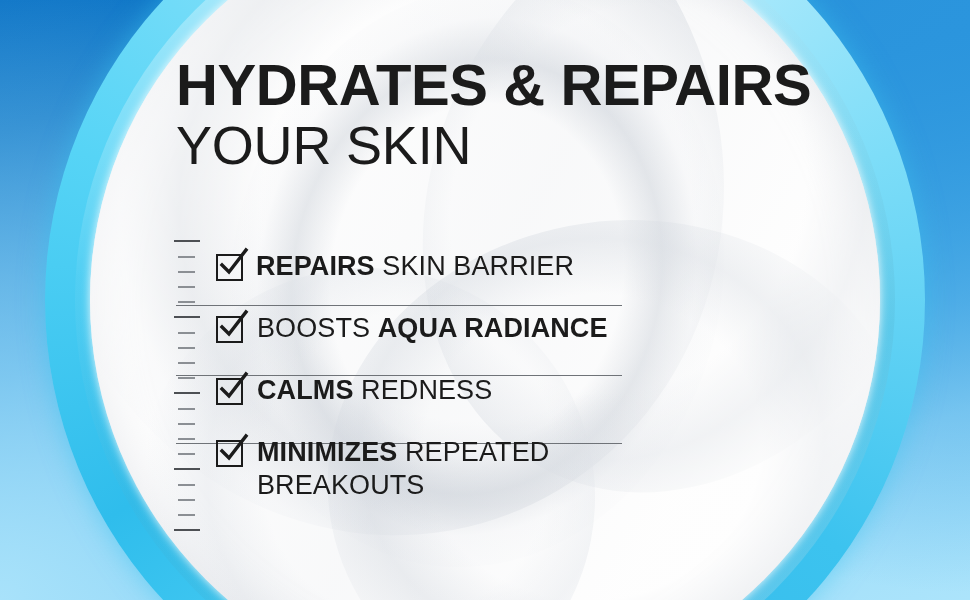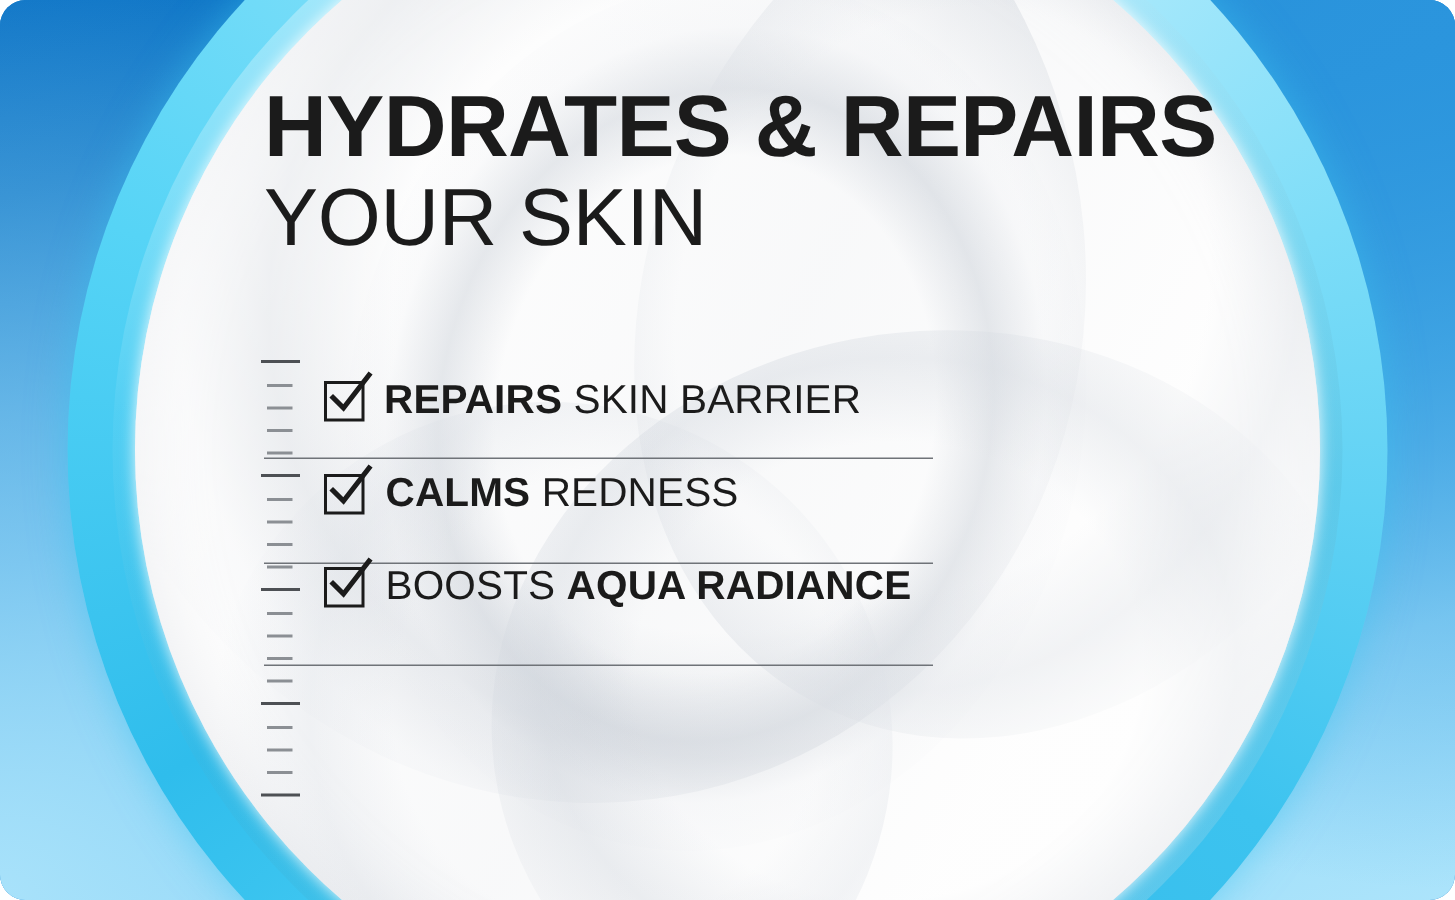--- a/index.html
+++ b/index.html
@@ -9,21 +9,20 @@
     background: #ffffff;
   }
 
   .stage {
     position: relative;
     width: 970px;
     height: 600px;
     overflow: hidden;
     font-family: "Liberation Sans", sans-serif;
     background: #1279c8;
-    border-radius: 17px;
   }
 
   
   .backdrop {
     position: absolute;
     inset: 0;
     background:
       linear-gradient(160deg,
         #0d74c6 0%,
         #1279c8 14%,
@@ -349,34 +348,42 @@
 
       <div class="check-row r1">
         <span class="checkbox">
           <svg viewBox="0 0 36 36" aria-hidden="true">
             <polyline points="7,18 14,25 31,3" fill="none" stroke="#1b1b1b" stroke-width="3.4" stroke-linecap="square" stroke-linejoin="miter"></polyline>
           </svg>
         </span>
         <span class="check-label"><span class="b">REPAIRS</span><span> SKIN BARRIER</span></span>
       </div>
 
+      <div class="check-row r2">
+        <span class="checkbox">
+          <svg viewBox="0 0 36 36" aria-hidden="true">
+            <polyline points="7,18 14,25 31,3" fill="none" stroke="#1b1b1b" stroke-width="3.4" stroke-linecap="square" stroke-linejoin="miter"></polyline>
+          </svg>
+        </span>
+        <span class="check-label"><span>BOOSTS </span><span class="b">AQUA RADIANCE</span></span>
+      </div>
+
       <div class="check-row r3">
         <span class="checkbox">
           <svg viewBox="0 0 36 36" aria-hidden="true">
             <polyline points="7,18 14,25 31,3" fill="none" stroke="#1b1b1b" stroke-width="3.4" stroke-linecap="square" stroke-linejoin="miter"></polyline>
           </svg>
         </span>
         <span class="check-label"><span class="b">CALMS</span><span> REDNESS</span></span>
       </div>
 
-      <div class="check-row r2">
+      <div class="check-row r4">
         <span class="checkbox">
           <svg viewBox="0 0 36 36" aria-hidden="true">
             <polyline points="7,18 14,25 31,3" fill="none" stroke="#1b1b1b" stroke-width="3.4" stroke-linecap="square" stroke-linejoin="miter"></polyline>
           </svg>
         </span>
-        <span class="check-label"><span>BOOSTS </span><span class="b">AQUA RADIANCE</span></span>
+        <span class="check-label" style="max-width:330px;"><span class="b">MINIMIZES</span><span> REPEATED BREAKOUTS</span></span>
       </div>
-
 
     </div>
   </div>
 </div>
 
 </body></html>

